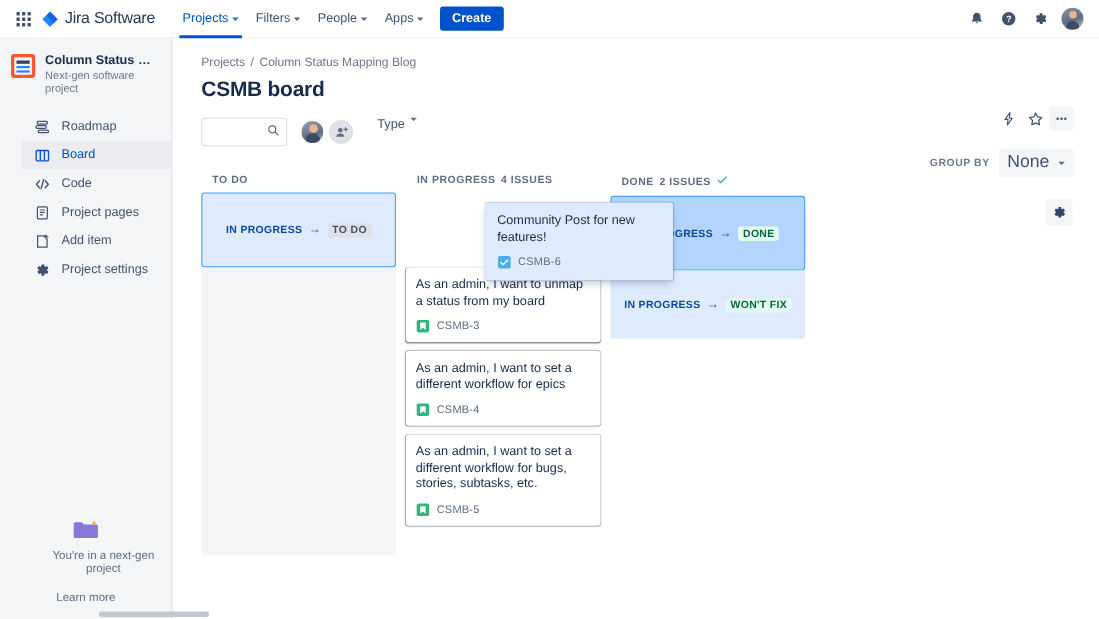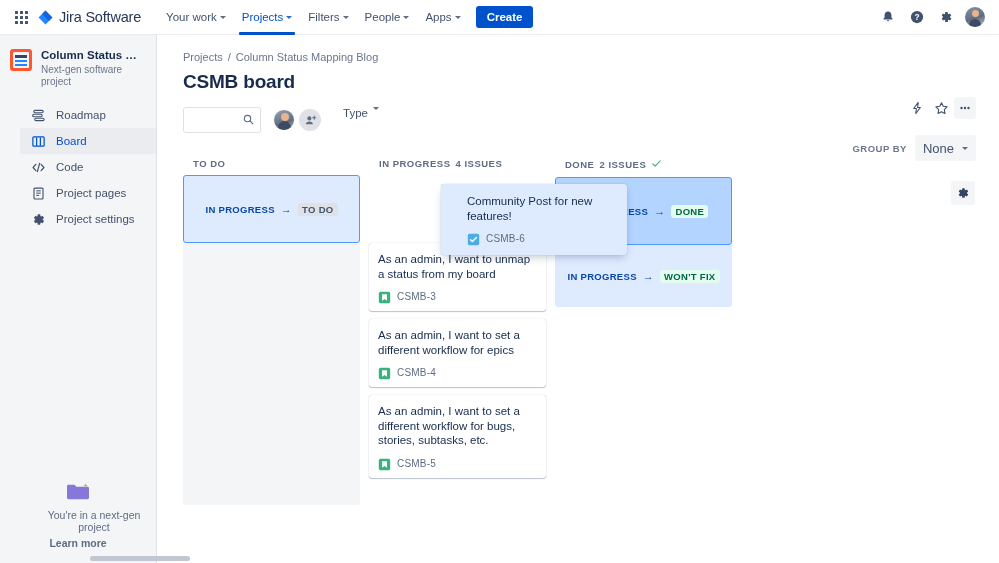--- a/index.html
+++ b/index.html
@@ -101,21 +101,21 @@
     display: flex; align-items: center; gap: 10px;
     height: 26px; padding: 0 10px; cursor: pointer; font-size: 11.5px; color: #42526e;
   }
   .nav-row.selected { background: #ebecf0; color: #0052cc; font-weight: 500; }
   .nav-row .nav-ico { width: 16px; height: 16px; display: flex; align-items: center; justify-content: center; flex: 0 0 16px; }
   .side-footer {
     position: absolute; bottom: 14px; left: 0; width: 156px; text-align: center;
   }
   .folder-ico { width: 24px; height: 19px; margin: 0 auto 8px auto; position: relative; }
   .sf-line1 { font-size: 10.5px; color: #5e6c84; margin-left: 32px; }
-  .sf-line2 { font-size: 10.5px; color: #5e6c84; margin-top: 4px; cursor: pointer; font-weight: bold; }
+  .sf-line2 { font-size: 10.5px; color: #5e6c84; margin-top: 14px; cursor: pointer; }
 
   
   .main { position: absolute; top: 35px; left: 157px; width: 842px; height: 528px; background: #fff; }
   .breadcrumb { display: flex; align-items: center; gap: 5px; font-size: 11px; color: #6b778c; padding: 16px 0 0 26px; }
   .breadcrumb a { color: #6b778c; text-decoration: none; cursor: pointer; }
   .bc-sep { color: #6b778c; }
   .page-title {
     font-size: 19px; font-weight: 700; color: #172b4d;
     padding: 8px 0 0 26px; letter-spacing: -0.2px;
   }
@@ -148,21 +148,21 @@
   .type-btn {
     display: flex; align-items: flex-start; gap: 5px; height: 26px; padding: 0 8px;
     font-size: 11.5px; color: #42526e; border-radius: 3px; cursor: pointer; margin-left: 6px;
   }
   .groupby {
     position: absolute; right: 23px; top: 100px; display: flex; align-items: center; gap: 8px;
   }
   .gb-label { font-size: 9.5px; font-weight: 700; color: #6b778c; letter-spacing: .5px; }
   .gb-select {
     background: #f4f5f7; border-radius: 3px; height: 26px; padding: 0 8px;
-    display: flex; align-items: center; gap: 8px; font-size: 13px; color: #42526e; cursor: pointer;
+    display: flex; align-items: center; gap: 8px; font-size: 16px; color: #42526e; cursor: pointer;
   }
 
   
   .board { position: absolute; left: 183px; top: 150px; display: flex; gap: 9px; }
   .col { width: 177px; }
   .col-head {
     display: flex; align-items: center; gap: 5px;
     font-size: 9.5px; font-weight: 700; letter-spacing: .5px; color: #5e6c84;
     padding: 8px 10px 6px 10px; text-transform: uppercase;
   }
@@ -190,22 +190,22 @@
     box-shadow: 0 1px 1px rgba(9,30,66,.25), 0 0 1px rgba(9,30,66,.31);
     margin-bottom: 8px; cursor: pointer;
   }
   .card-title { font-size: 11.5px; line-height: 14.5px; color: #172b4d; }
   .card-meta { display: flex; align-items: center; gap: 6px; margin-top: 9px; }
   .card-key { font-size: 10px; color: #5e6c84; letter-spacing: .2px; }
   .ico-story { width: 13px; height: 13px; flex: 0 0 13px; }
   .ico-task { width: 13px; height: 13px; flex: 0 0 13px; }
 
   .drag-card {
-    position: absolute; left: 441px; top: 184px; width: 186px;
-    background: #deebff; border-radius: 3px; padding: 10px 9px 10px 26px;
+    position: absolute; left: 441px; top: 184px; width: 171px;
+    background: #deebff; border-radius: 3px; padding: 10px 9px 10px 11px;
     box-shadow: 0 4px 8px -2px rgba(9,30,66,.25), 0 0 1px rgba(9,30,66,.31);
     z-index: 50; cursor: grabbing;
   }
   .board-settings {
     position: absolute; right: 24px; top: 146px;
     width: 24px; height: 24px; border-radius: 3px; background: #f4f5f7;
     display: flex; align-items: center; justify-content: center; cursor: pointer;
   }
   .scrollbar-bottom {
     position: absolute; left: 90px; bottom: 2px; width: 100px; height: 5px;
@@ -232,24 +232,20 @@
   <div class="brand">
     <span class="brand-logo">
       <svg width="15" height="15" viewBox="0 0 16 16">
           <path d="M8 0.6 L15.4 8 L8 15.4 L0.6 8 Z" fill="#2684ff"></path>
           <path d="M8 0.6 L15.4 8 L11.7 11.7 L4.3 4.3 Z" fill="#0052cc" opacity=".6"></path>
         </svg>
     </span>
     <span class="brand-name">Jira Software</span>
   </div>
   <div class="navlinks">
-    <div class="navitem">
-      <span>Your work</span>
-        <span class="caret"></span>
-    </div>
     <div class="navitem active">
       <span>Projects</span>
         <span class="caret"></span>
     </div>
     <div class="navitem">
       <span>Filters</span>
         <span class="caret"></span>
     </div>
     <div class="navitem">
       <span>People</span>
@@ -332,20 +328,30 @@
     <div class="nav-row">
       <span class="nav-ico">
         <svg width="15" height="15" viewBox="0 0 16 16">
             <rect x="3.2" y="2.2" width="9.6" height="11.6" rx="1" fill="none" stroke="#42526e" stroke-width="1.2"></rect>
             <line x1="5.6" y1="5.2" x2="10.4" y2="5.2" stroke="#42526e" stroke-width="1.1"></line>
             <line x1="5.6" y1="7.6" x2="10.4" y2="7.6" stroke="#42526e" stroke-width="1.1"></line>
             <line x1="5.6" y1="10" x2="8.6" y2="10" stroke="#42526e" stroke-width="1.1"></line>
           </svg>
       </span>
       <span>Project pages</span>
+    </div>
+    <div class="nav-row">
+      <span class="nav-ico">
+        <svg width="15" height="15" viewBox="0 0 16 16">
+            <path d="M11.4 2.6H3.4v10.8h9.2V5.4" fill="none" stroke="#42526e" stroke-width="1.2" stroke-linecap="round"></path>
+            <line x1="11.6" y1="1.8" x2="11.6" y2="5.4" stroke="#42526e" stroke-width="1.2" stroke-linecap="round"></line>
+            <line x1="9.8" y1="3.6" x2="13.4" y2="3.6" stroke="#42526e" stroke-width="1.2" stroke-linecap="round"></line>
+          </svg>
+      </span>
+      <span>Add item</span>
     </div>
     <div class="nav-row">
       <span class="nav-ico">
         <svg width="15" height="15" viewBox="0 0 16 16">
             <path d="M8 5.4a2.6 2.6 0 1 0 0 5.2 2.6 2.6 0 0 0 0-5.2zm0 3.9a1.3 1.3 0 1 1 0-2.6 1.3 1.3 0 0 1 0 2.6z" fill="#42526e"></path>
             <path d="M13.5 9.1l-1-.6a5.5 5.5 0 0 0 0-1l1-.6a.6.6 0 0 0 .2-.8l-1-1.7a.6.6 0 0 0-.8-.2l-1 .6a5.3 5.3 0 0 0-.9-.5V3.1a.6.6 0 0 0-.6-.6H7.6a.6.6 0 0 0-.6.6v1.2a5.3 5.3 0 0 0-.9.5l-1-.6a.6.6 0 0 0-.8.2l-1 1.7a.6.6 0 0 0 .2.8l1 .6a5.5 5.5 0 0 0 0 1l-1 .6a.6.6 0 0 0-.2.8l1 1.7a.6.6 0 0 0 .8.2l1-.6c.3.2.6.4.9.5v1.2a.6.6 0 0 0 .6.6h1.8a.6.6 0 0 0 .6-.6v-1.2c.3-.1.6-.3.9-.5l1 .6a.6.6 0 0 0 .8-.2l1-1.7a.6.6 0 0 0-.2-.8z" fill="#42526e"></path>
           </svg>
       </span>
       <span>Project settings</span>
     </div>

